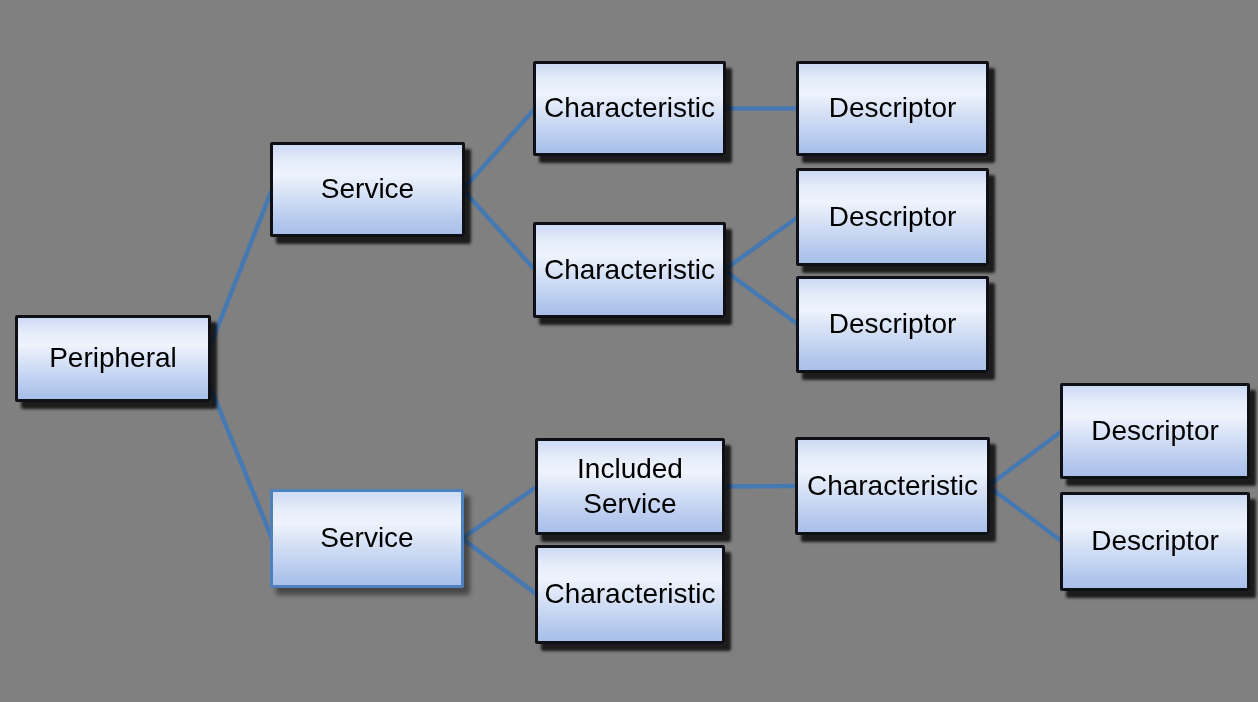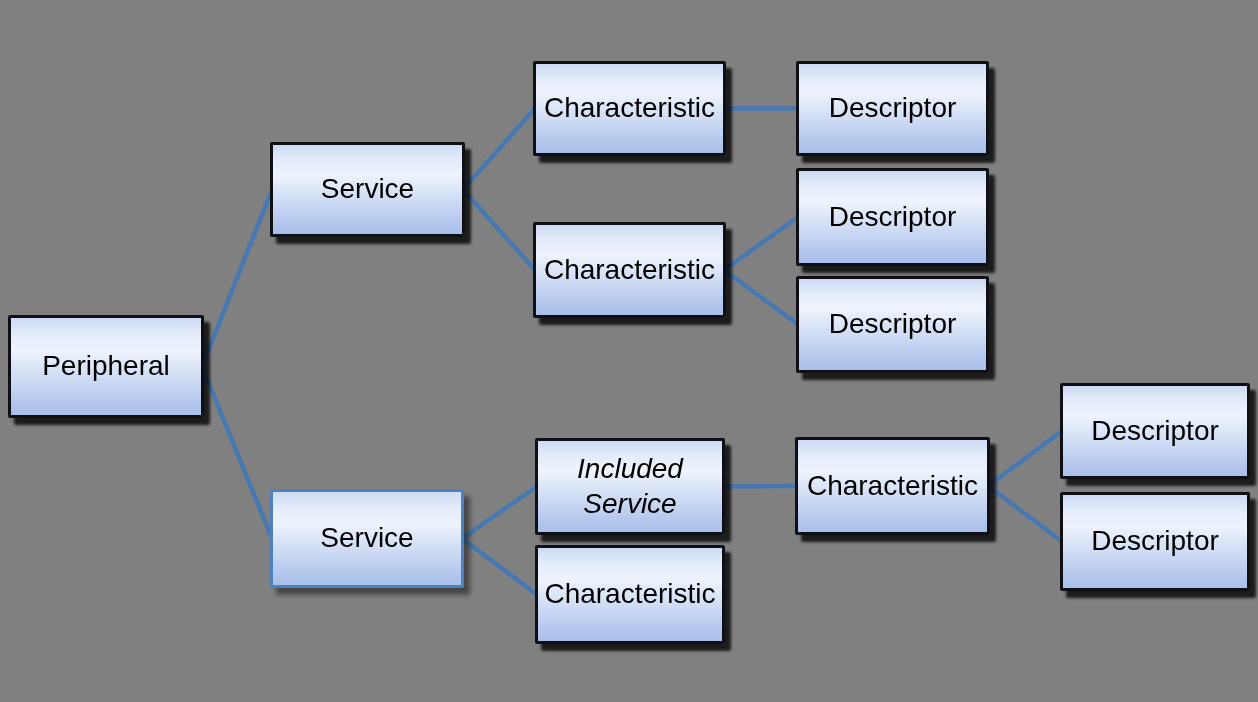--- a/index.html
+++ b/index.html
@@ -63,27 +63,27 @@
       <line x1="463" y1="189.5" x2="535" y2="270" stroke="#4678b2" stroke-width="4.5" stroke-linecap="round"></line>
       <line x1="724" y1="108.5" x2="798" y2="108.5" stroke="#4678b2" stroke-width="4.5" stroke-linecap="round"></line>
       <line x1="724" y1="270" x2="798" y2="217" stroke="#4678b2" stroke-width="4.5" stroke-linecap="round"></line>
       <line x1="724" y1="270" x2="798" y2="324.5" stroke="#4678b2" stroke-width="4.5" stroke-linecap="round"></line>
       <line x1="462" y1="538.5" x2="537" y2="486.5" stroke="#4678b2" stroke-width="4.5" stroke-linecap="round"></line>
       <line x1="462" y1="538.5" x2="537" y2="594.5" stroke="#4678b2" stroke-width="4.5" stroke-linecap="round"></line>
       <line x1="723" y1="486.5" x2="797" y2="486" stroke="#4678b2" stroke-width="4.5" stroke-linecap="round"></line>
       <line x1="988" y1="486" x2="1062" y2="431" stroke="#4678b2" stroke-width="4.5" stroke-linecap="round"></line>
       <line x1="988" y1="486" x2="1062" y2="541.5" stroke="#4678b2" stroke-width="4.5" stroke-linecap="round"></line>
     </svg>
-<div class="node" style="left: 8px; top: 315px; width: 196px; height: 103px;"><span class="node-label">Peripheral</span></div>
+<div class="node" style="left: 15px; top: 315px; width: 196px; height: 87px;"><span class="node-label">Peripheral</span></div>
     <div class="node" style="left: 270px; top: 142px; width: 195px; height: 95px;"><span class="node-label">Service</span></div>
     <div class="node" style="left: 533px; top: 61px; width: 193px; height: 95px;"><span class="node-label">Characteristic</span></div>
     <div class="node" style="left: 796px; top: 61px; width: 193px; height: 95px;"><span class="node-label">Descriptor</span></div>
     <div class="node" style="left: 533px; top: 222px; width: 193px; height: 96px;"><span class="node-label">Characteristic</span></div>
     <div class="node" style="left: 796px; top: 168px; width: 193px; height: 98px;"><span class="node-label">Descriptor</span></div>
     <div class="node" style="left: 796px; top: 276px; width: 193px; height: 97px;"><span class="node-label">Descriptor</span></div>
     <div class="node border-blue" style="left: 270px; top: 489px; width: 194px; height: 99px;"><span class="node-label">Service</span></div>
-    <div class="node" style="left: 535px; top: 438px; width: 190px; height: 97px; font-style: italic;"><span class="node-label">Included
+    <div class="node" style="left: 535px; top: 438px; width: 190px; height: 97px;"><span class="node-label">Included
 Service</span></div>
     <div class="node" style="left: 535px; top: 545px; width: 190px; height: 99px;"><span class="node-label">Characteristic</span></div>
     <div class="node" style="left: 795px; top: 437px; width: 195px; height: 98px;"><span class="node-label">Characteristic</span></div>
     <div class="node" style="left: 1060px; top: 383px; width: 190px; height: 96px;"><span class="node-label">Descriptor</span></div>
     <div class="node" style="left: 1060px; top: 492px; width: 190px; height: 99px;"><span class="node-label">Descriptor</span></div>
   </div>
 
 </body></html>

